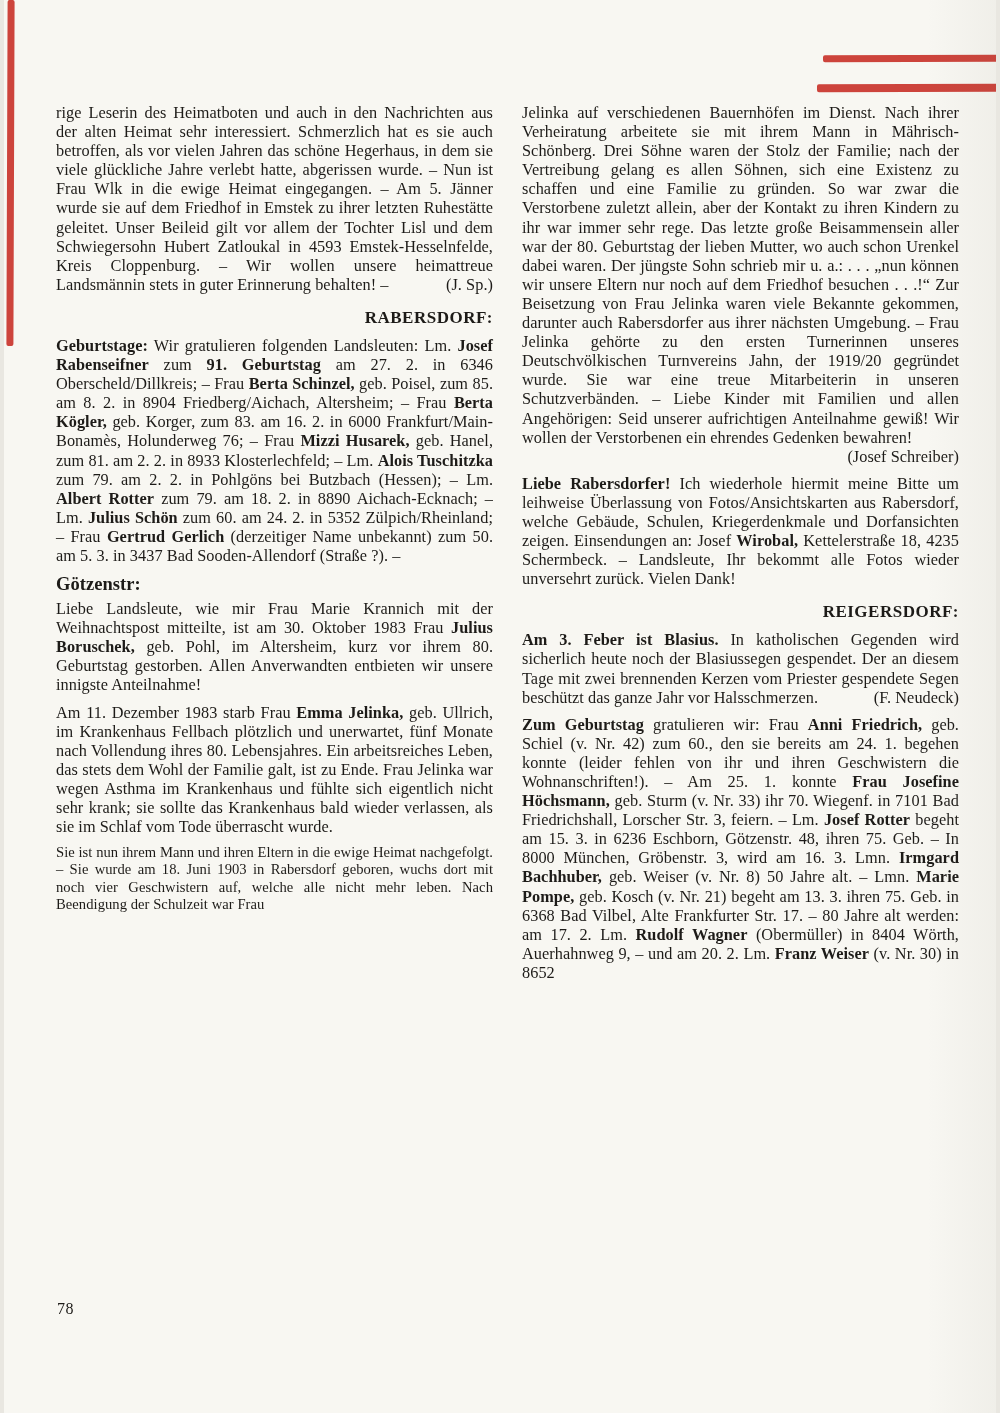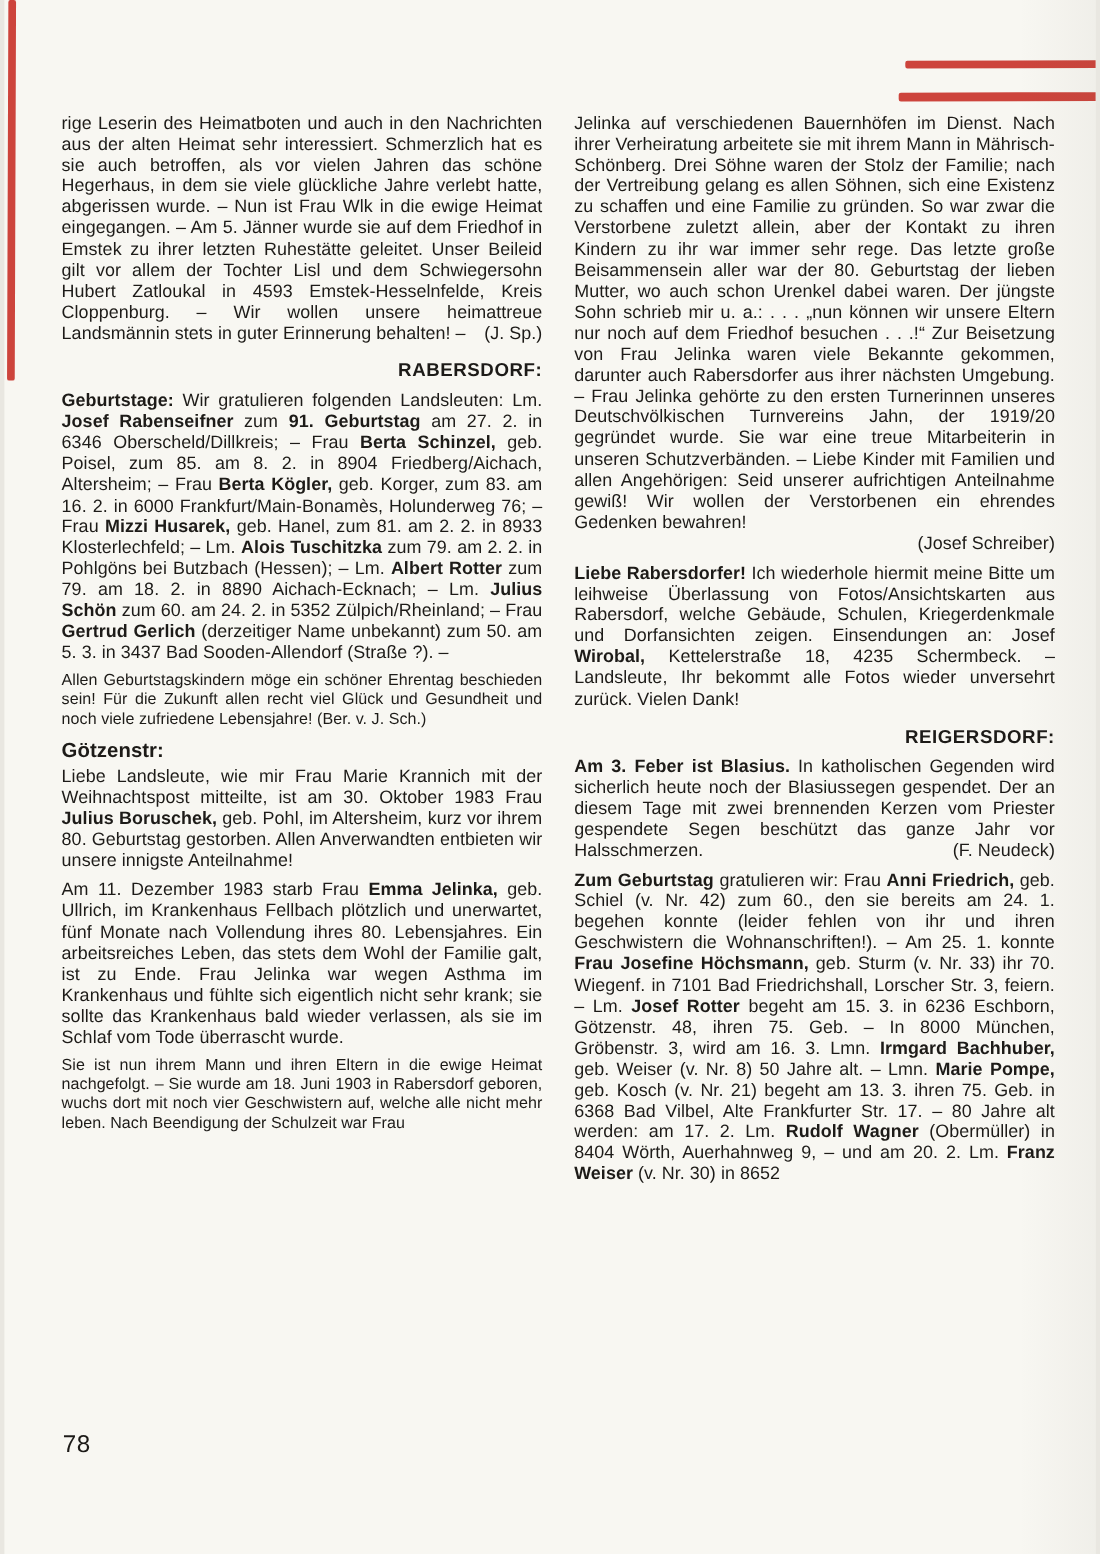--- a/index.html
+++ b/index.html
@@ -1,21 +1,21 @@
 <!DOCTYPE html>
 <html style="--paper: #f8f7f2; --ink: #1d1b18; --red: #c9342c;"><head>
 <meta charset="utf-8">
 <style>
   html,body{margin:0;padding:0;background:#e9e7e1;}
   .page{
     position:relative;
     width:992px;height:1413px;
     margin:0 auto;
     background:var(--paper,#f8f7f2);
-    font-family:Liberation Sans, sans-serif;
+    font-family:Liberation Serif, serif;
     color:var(--ink,#1d1b18);
     overflow:hidden;
   }
   
   .page::after{
     content:"";position:absolute;top:0;right:0;width:70px;height:100%;
     background:linear-gradient(to right, rgba(0,0,0,0), rgba(90,85,70,0.05));
     pointer-events:none;
   }
   .col{
@@ -34,40 +34,39 @@
   }
   .subheading{
     font-weight:bold;font-size:18.5px;line-height:22px;
     margin:8px 0 4px;text-align:left;
   }
   .b{font-weight:bold;}
   .sig-inline{float:right;}
   .sig-line{text-align:right;}
   .pagenum{
     position:absolute;left:53px;top:1300px;
-    font-size:22px;letter-spacing:0.5px;
+    font-size:16px;letter-spacing:0.5px;
   }
   .redline{position:absolute;background:var(--red,#c9342c);border-radius:2px;opacity:0.92;}
   .red-left{left:3px;top:0;width:7px;height:346px;transform:rotate(0.2deg);}
   .red-tr1{left:819px;top:55px;width:181px;height:7px;transform:rotate(-0.2deg);}
   .red-tr2{left:813px;top:84px;width:187px;height:8px;transform:rotate(-0.15deg);}
 </style>
 </head>
 <body>
 
 <div class="page">
   <div class="redline red-left"></div>
   <div class="redline red-tr1"></div>
   <div class="redline red-tr2"></div>
 
   <div class="col col-left">
       <div class="para"><span>rige Leserin des Heimatboten und auch in den Nachrichten aus der alten Heimat sehr interessiert. Schmerzlich hat es sie auch betroffen, als vor vielen Jahren das schöne Hegerhaus, in dem sie viele glückliche Jahre verlebt hatte, abgerissen wurde. – Nun ist Frau Wlk in die ewige Heimat eingegangen. – Am 5. Jänner wurde sie auf dem Friedhof in Emstek zu ihrer letzten Ruhestätte geleitet. Unser Beileid gilt vor allem der Tochter Lisl und dem Schwiegersohn Hubert Zatloukal in 4593 Emstek-Hesselnfelde, Kreis Cloppenburg. – Wir wollen unsere heimattreue Landsmännin stets in guter Erinnerung behalten! –</span><span class="sig-inline">(J. Sp.)</span></div>
       <div class="heading"><span class="b">RABERSDORF:</span></div>
       <div class="para"><span class="b">Geburtstage:</span><span> Wir gratulieren folgenden Landsleuten: Lm. </span><span class="b">Josef Rabenseifner</span><span> zum </span><span class="b">91. Geburtstag</span><span> am 27. 2. in 6346 Oberscheld/Dillkreis; – Frau </span><span class="b">Berta Schinzel,</span><span> geb. Poisel, zum 85. am 8. 2. in 8904 Friedberg/Aichach, Altersheim; – Frau </span><span class="b">Berta Kögler,</span><span> geb. Korger, zum 83. am 16. 2. in 6000 Frankfurt/Main-Bonamès, Holunderweg 76; – Frau </span><span class="b">Mizzi Husarek,</span><span> geb. Hanel, zum 81. am 2. 2. in 8933 Klosterlechfeld; – Lm. </span><span class="b">Alois Tuschitzka</span><span> zum 79. am 2. 2. in Pohlgöns bei Butzbach (Hessen); – Lm. </span><span class="b">Albert Rotter</span><span> zum 79. am 18. 2. in 8890 Aichach-Ecknach; – Lm. </span><span class="b">Julius Schön</span><span> zum 60. am 24. 2. in 5352 Zülpich/Rheinland; – Frau </span><span class="b">Gertrud Gerlich</span><span> (derzeitiger Name unbekannt) zum 50. am 5. 3. in 3437 Bad Sooden-Allendorf (Straße ?). –</span></div>
-      <div class="para small"><span>Allen Geburtstagskindern möge ein schöner Ehrentag beschieden sein! Für die Zukunft allen recht viel Glück und Gesundheit und noch viele zufriedene Lebensjahre! (Ber. v. J. Sch.)</span></div>
       <div class="subheading"><span class="b">Götzenstr:</span></div>
       <div class="para"><span>Liebe Landsleute, wie mir Frau Marie Krannich mit der Weihnachtspost mitteilte, ist am 30. Oktober 1983 Frau </span><span class="b">Julius Boruschek,</span><span> geb. Pohl, im Altersheim, kurz vor ihrem 80. Geburtstag gestorben. Allen Anverwandten entbieten wir unsere innigste Anteilnahme!</span></div>
       <div class="para"><span>Am 11. Dezember 1983 starb Frau </span><span class="b">Emma Jelinka,</span><span> geb. Ullrich, im Krankenhaus Fellbach plötzlich und unerwartet, fünf Monate nach Vollendung ihres 80. Lebensjahres. Ein arbeitsreiches Leben, das stets dem Wohl der Familie galt, ist zu Ende. Frau Jelinka war wegen Asthma im Krankenhaus und fühlte sich eigentlich nicht sehr krank; sie sollte das Krankenhaus bald wieder verlassen, als sie im Schlaf vom Tode überrascht wurde.</span></div>
       <div class="para small"><span>Sie ist nun ihrem Mann und ihren Eltern in die ewige Heimat nachgefolgt. – Sie wurde am 18. Juni 1903 in Rabersdorf geboren, wuchs dort mit noch vier Geschwistern auf, welche alle nicht mehr leben. Nach Beendigung der Schulzeit war Frau</span></div>
     </div>
   <div class="col col-right">
       <div class="para"><span>Jelinka auf verschiedenen Bauernhöfen im Dienst. Nach ihrer Verheiratung arbeitete sie mit ihrem Mann in Mährisch-Schönberg. Drei Söhne waren der Stolz der Familie; nach der Vertreibung gelang es allen Söhnen, sich eine Existenz zu schaffen und eine Familie zu gründen. So war zwar die Verstorbene zuletzt allein, aber der Kontakt zu ihren Kindern zu ihr war immer sehr rege. Das letzte große Beisammensein aller war der 80. Geburtstag der lieben Mutter, wo auch schon Urenkel dabei waren. Der jüngste Sohn schrieb mir u. a.: . . . „nun können wir unsere Eltern nur noch auf dem Friedhof besuchen . . .!“ Zur Beisetzung von Frau Jelinka waren viele Bekannte gekommen, darunter auch Rabersdorfer aus ihrer nächsten Umgebung. – Frau Jelinka gehörte zu den ersten Turnerinnen unseres Deutschvölkischen Turnvereins Jahn, der 1919/20 gegründet wurde. Sie war eine treue Mitarbeiterin in unseren Schutzverbänden. – Liebe Kinder mit Familien und allen Angehörigen: Seid unserer aufrichtigen Anteilnahme gewiß! Wir wollen der Verstorbenen ein ehrendes Gedenken bewahren!</span><div class="sig-line">(Josef Schreiber)</div></div>
       <div class="para"><span class="b">Liebe Rabersdorfer!</span><span> Ich wiederhole hiermit meine Bitte um leihweise Überlassung von Fotos/Ansichtskarten aus Rabersdorf, welche Gebäude, Schulen, Kriegerdenkmale und Dorfansichten zeigen. Einsendungen an: Josef </span><span class="b">Wirobal,</span><span> Kettelerstraße 18, 4235 Schermbeck. – Landsleute, Ihr bekommt alle Fotos wieder unversehrt zurück. Vielen Dank!</span></div>
       <div class="heading"><span class="b">REIGERSDORF:</span></div>
       <div class="para"><span class="b">Am 3. Feber ist Blasius.</span><span> In katholischen Gegenden wird sicherlich heute noch der Blasiussegen gespendet. Der an diesem Tage mit zwei brennenden Kerzen vom Priester gespendete Segen beschützt das ganze Jahr vor Halsschmerzen.</span><span class="sig-inline">(F. Neudeck)</span></div>

